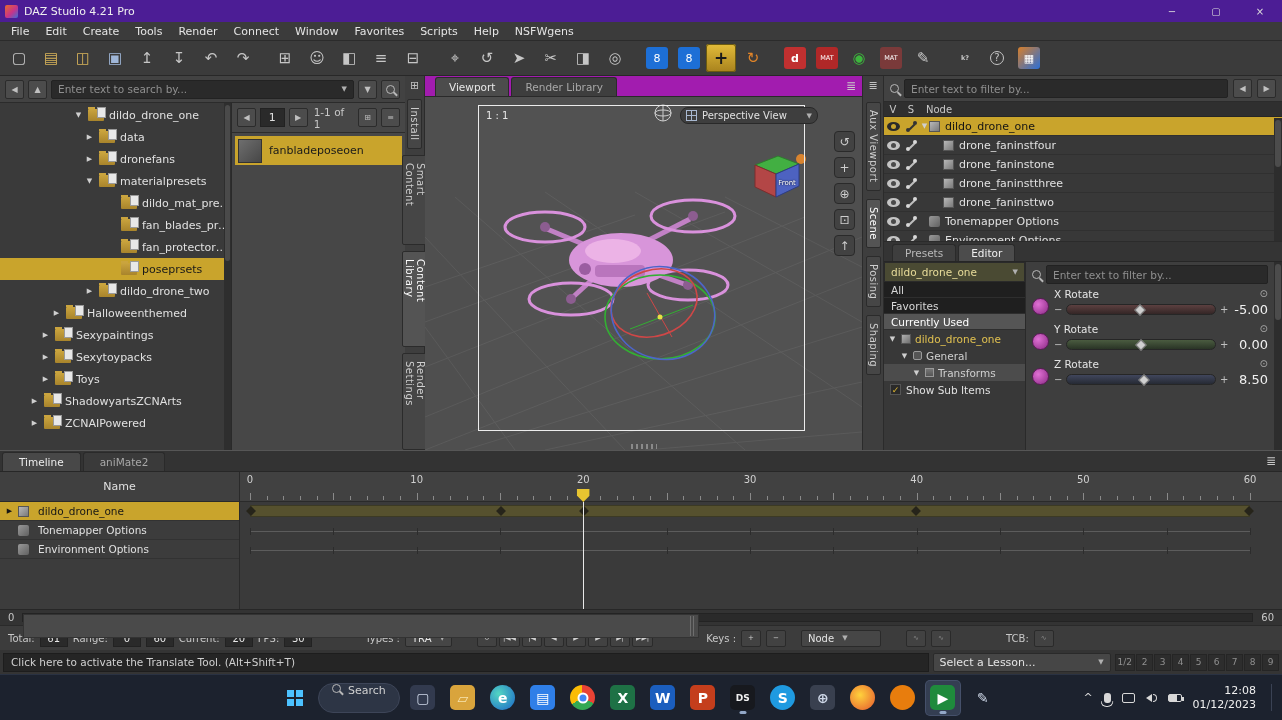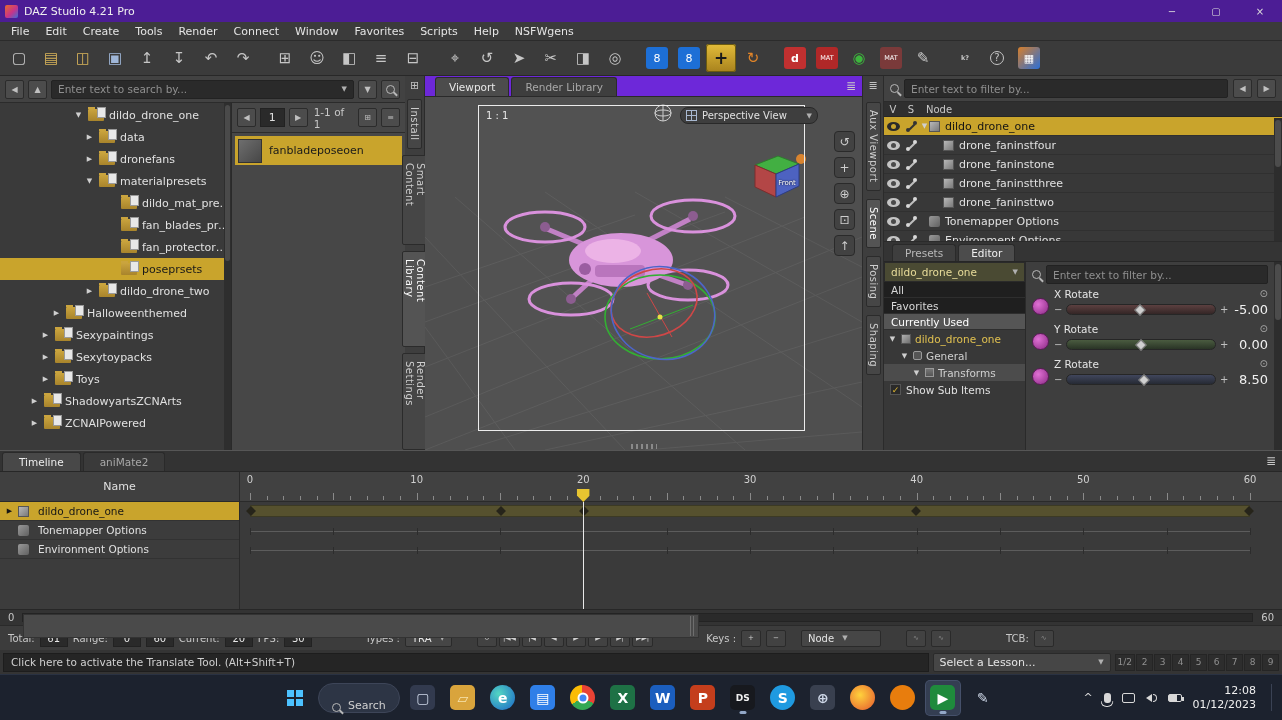--- a/index.html
+++ b/index.html
@@ -61,21 +61,21 @@
 
 
 .vstrip-left{position:absolute;left:405px;top:76px;width:20px;height:374px;background:#3e3e3e;border-right:1px solid #2b2b2b;display:flex;flex-direction:column;align-items:center;gap:6px;padding-top:3px}
 .vstrip-right{position:absolute;left:862px;top:76px;width:22px;height:374px;background:#3e3e3e;border-left:1px solid #2b2b2b;border-right:1px solid #2b2b2b;display:flex;flex-direction:column;align-items:center;gap:8px;padding-top:3px}
 .strip-ico{color:#c0c0c0;font-size:11px;height:15px}
 .vtab{writing-mode:vertical-rl;font-size:10px;color:#cfcfcf;background:#464646;border:1px solid #2b2b2b;border-radius:2px;padding:7px 1px;letter-spacing:.5px}
 .vtab.act{background:#545454;color:#fff}
 
 
 .viewport{position:absolute;left:425px;top:76px;width:437px;height:374px;display:flex;flex-direction:column;background:#3e3e3e}
-.vp-tabs{height:21px;flex:none;display:flex;align-items:flex-end;padding-left:10px;background:#6d28d9;border-bottom:1px solid #2a2a2a;position:relative}
+.vp-tabs{height:21px;flex:none;display:flex;align-items:flex-end;padding-left:10px;background:#a21caf;border-bottom:1px solid #2a2a2a;position:relative}
 .tabs-row{display:flex;gap:2px;align-items:flex-end}
 .vp-tab{padding:3px 13px;background:#4c4c4c;border:1px solid #2b2b2b;border-bottom:none;border-radius:3px 3px 0 0;color:#e8e8e8;font-size:10.5px}
 .vp-tab.inactive{background:#3e3e3e;color:#a8a8a8}
 .pane-menu{position:absolute;right:6px;top:3px;color:#c8c8c8;font-size:12px}
 .vp-canvas{position:relative;flex:1;background:#4f4f4f;overflow:hidden}
 .vp-svg{position:absolute;inset:0}
 .render-frame{position:absolute;left:53px;top:8px;width:327px;height:326px;border:1px solid #ececec;background:rgba(255,255,255,.02)}
 .ratio{position:absolute;left:61px;top:13px;color:#e8e8e8;font-size:10px}
 .cam-dd{position:absolute;left:255px;top:10px;width:138px;height:17px;background:#3e3e3e;border:1px solid #292929;border-radius:8px;display:flex;align-items:center;gap:5px;padding:0 5px;color:#e0e0e0;font-size:10px}
 .cam-dd .car{margin-left:auto}
@@ -184,21 +184,21 @@
 .lesson{width:178px;height:19px;flex:none}
 .pages{display:flex;gap:1px}
 .page-cell{min-width:17px;height:17px;background:#2d2d2d;border:1px solid #252525;display:flex;align-items:center;justify-content:center;color:#909090;font-size:9px;padding:0 2px}
 
 
 .taskbar{position:absolute;left:0;top:674px;width:1282px;height:46px;background:#1c222e;border-top:1px solid #2a3242}
 .tb-center{position:absolute;left:278px;top:0;height:100%;display:flex;align-items:center;gap:6px}
 .start-btn{width:34px;height:34px;border-radius:4px;display:flex;align-items:center;justify-content:center}
 .start-grid{display:grid;grid-template-columns:7px 7px;grid-template-rows:7px 7px;gap:2px}
 .start-grid span{background:#4cc2ff}
-.search-pill{height:30px;background:#2d3545;border:1px solid #3d4558;border-radius:15px;display:flex;align-items:flex-end;gap:7px;padding:0 13px;color:#d0d0d0}
+.search-pill{height:30px;background:#2d3545;border:1px solid #3d4558;border-radius:15px;display:flex;align-items:flex-start;gap:7px;padding:0 13px;color:#d0d0d0}
 .app-row{display:flex;gap:6px;align-items:center}
 .task-icon{width:34px;height:34px;border-radius:4px;display:flex;align-items:center;justify-content:center;position:relative}
 .task-icon.selected{background:#343e52;box-shadow:0 0 0 1px #45506a}
 .task-icon.open::after{content:"";position:absolute;bottom:1px;left:50%;transform:translateX(-50%);width:7px;height:3px;border-radius:2px;background:#93a8c8}
 .tile{width:25px;height:25px;border-radius:5px;display:flex;align-items:center;justify-content:center;color:#fff;font-weight:bold;font-size:14px}
 .tile.circle{border-radius:50%}
 .chrome-ico{width:25px;height:25px;border-radius:50%;background:conic-gradient(#ea4335 0 33%,#34a853 33% 66%,#fbbc05 66% 100%);position:relative}
 .chrome-dot{position:absolute;left:50%;top:50%;transform:translate(-50%,-50%);width:11px;height:11px;border-radius:50%;background:#4285f4;border:2px solid #fff}
 .tray{position:absolute;right:8px;top:0;height:100%;display:flex;align-items:center;gap:11px;color:#e0e0e0}
 .tray-glyph{font-size:11px;color:#d8d8d8}

